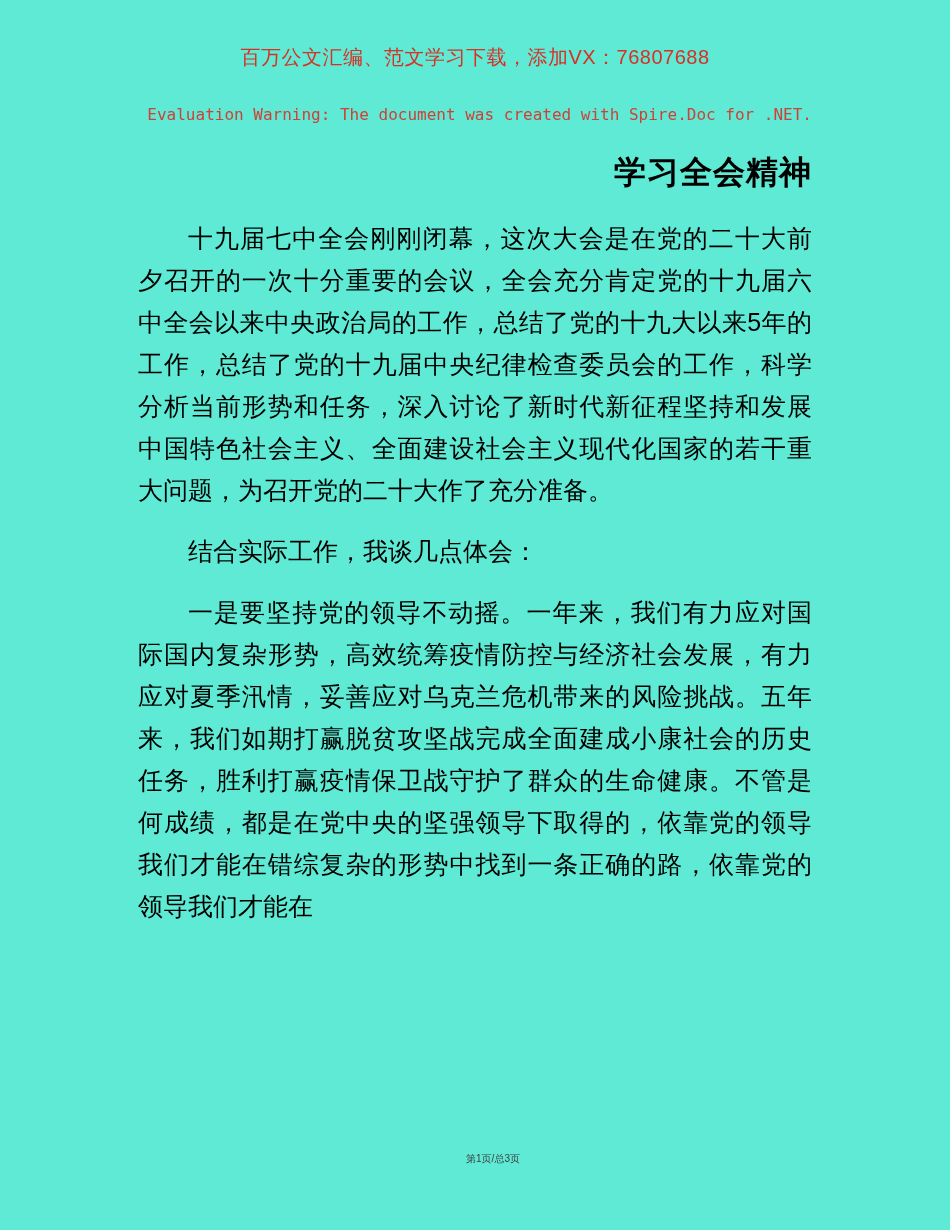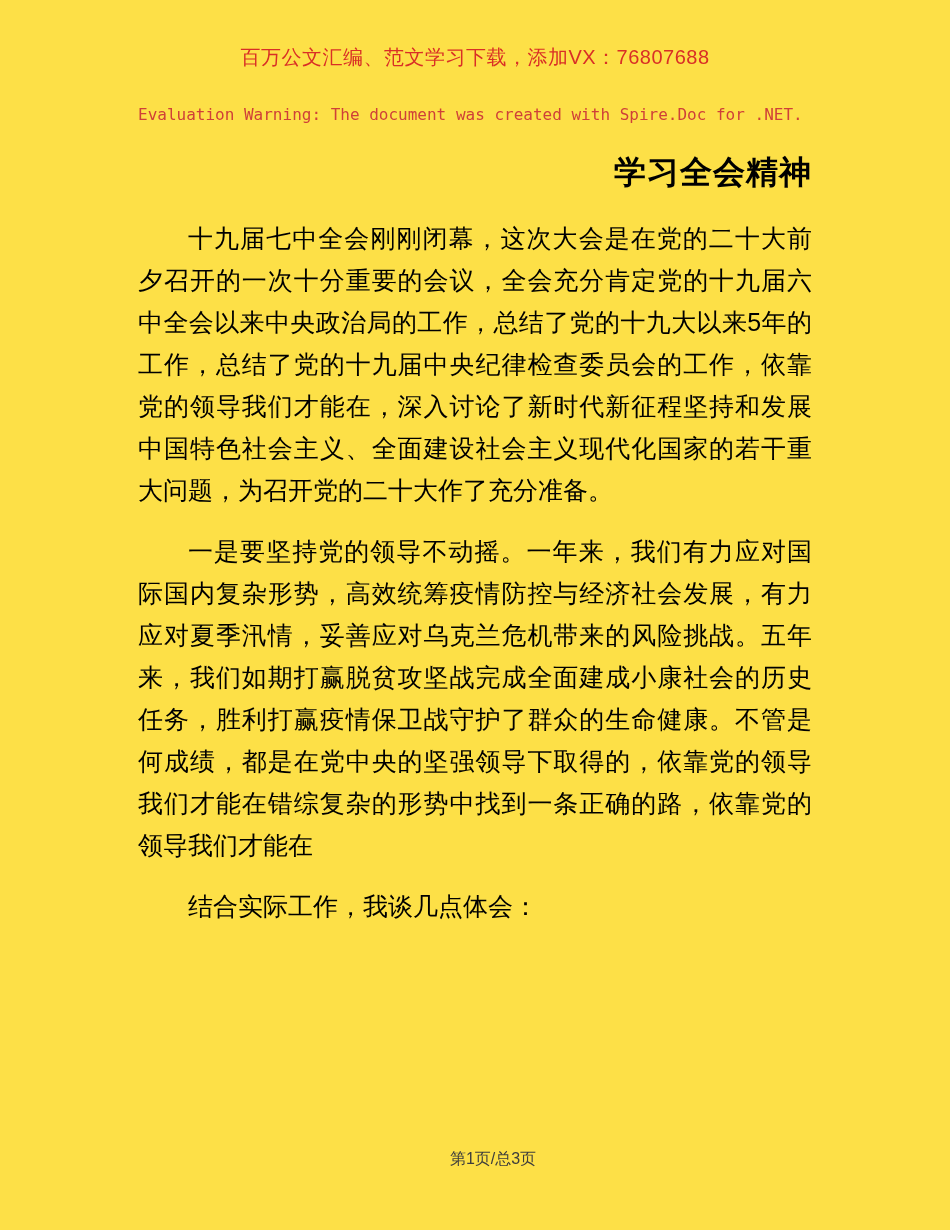--- a/index.html
+++ b/index.html
@@ -7,34 +7,34 @@
   body {
     width: 950px;
     height: 1230px;
     font-family: "Liberation Sans", sans-serif;
     position: relative;
     overflow: hidden;
   }
   .page {
     width: 950px;
     height: 1230px;
-    background: #fde047;
+    background: #5eead4;
     position: relative;
     padding: 44px 138px 0 138px;
   }
   .promo-banner {
     text-align: center;
     color: #d92f26;
     font-size: 20px;
     line-height: 26px;
     letter-spacing: 0.5px;
   }
   .evaluation-warning {
     margin-top: 34px;
-    text-align: left;
+    text-align: right;
     color: #cf4038;
     font-family: "DejaVu Sans Mono", monospace;
     font-size: 16px;
     line-height: 21px;
     white-space: nowrap;
   }
   .doc-title {
     margin: 26px 0 0 0;
     text-align: right;
     color: #000000;
@@ -55,37 +55,37 @@
     text-indent: 2em;
     word-break: break-all;
   }
   .page-footer {
     position: absolute;
     left: 0;
     right: 4px;
     bottom: 62px;
     text-align: center;
     color: #3d3d3d;
-    font-size: 16px;
+    font-size: 10px;
     line-height: 18px;
     padding-left: 40px;
   }
 </style>
 </head>
 <body>
 
 <div class="page">
 
   <div class="promo-banner">百万公文汇编、范文学习下载，添加VX：76807688</div>
 
   <div class="evaluation-warning">Evaluation Warning: The document was created with Spire.Doc for .NET.</div>
 
   <h1 class="doc-title">学习全会精神</h1>
 
   <div class="doc-body">
-    <p>十九届七中全会刚刚闭幕，这次大会是在党的二十大前夕召开的一次十分重要的会议，全会充分肯定党的十九届六中全会以来中央政治局的工作，总结了党的十九大以来5年的工作，总结了党的十九届中央纪律检查委员会的工作，依靠党的领导我们才能在，深入讨论了新时代新征程坚持和发展中国特色社会主义、全面建设社会主义现代化国家的若干重大问题，为召开党的二十大作了充分准备。</p>
+    <p>十九届七中全会刚刚闭幕，这次大会是在党的二十大前夕召开的一次十分重要的会议，全会充分肯定党的十九届六中全会以来中央政治局的工作，总结了党的十九大以来5年的工作，总结了党的十九届中央纪律检查委员会的工作，科学分析当前形势和任务，深入讨论了新时代新征程坚持和发展中国特色社会主义、全面建设社会主义现代化国家的若干重大问题，为召开党的二十大作了充分准备。</p>
+    <p>结合实际工作，我谈几点体会：</p>
     <p>一是要坚持党的领导不动摇。一年来，我们有力应对国际国内复杂形势，高效统筹疫情防控与经济社会发展，有力应对夏季汛情，妥善应对乌克兰危机带来的风险挑战。五年来，我们如期打赢脱贫攻坚战完成全面建成小康社会的历史任务，胜利打赢疫情保卫战守护了群众的生命健康。不管是何成绩，都是在党中央的坚强领导下取得的，依靠党的领导我们才能在错综复杂的形势中找到一条正确的路，依靠党的领导我们才能在</p>
-    <p>结合实际工作，我谈几点体会：</p>
   </div>
 
   <div class="page-footer">第1页/总3页</div>
 
 </div>
 
 </body></html>

